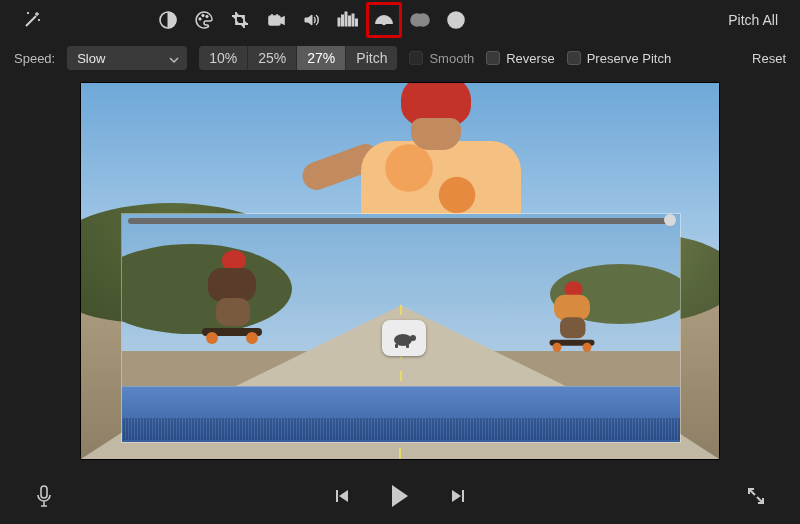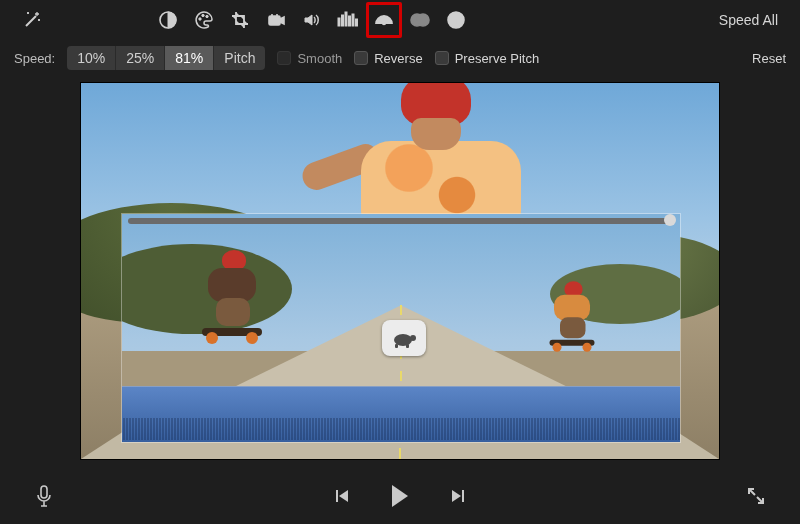--- a/index.html
+++ b/index.html
@@ -343,29 +343,37 @@
       </svg>
   </div>
   <div class="tb-icon">
     <svg width="20" height="20" viewBox="0 0 20 20" fill="none" stroke="#cfcfcf" stroke-width="1.6">
         <circle cx="10" cy="10" r="8"></circle>
         <circle cx="10" cy="6.5" r="1" fill="#cfcfcf" stroke="none"></circle>
         <path d="M10 9v5"></path>
       </svg>
   </div>
   <div class="spacer"></div>
-  <div class="reset-all">Speed All</div>
+  <div class="reset-all">Pitch All</div>
 </div>
 
 <div class="speed-row">
   <span class="speed-label">Speed:</span>
+  <div class="speed-select">
+    <span>Slow</span>
+    <span class="chev">
+      <svg width="10" height="10" viewBox="0 0 10 10">
+          <path d="M1 3l4 4 4-4" fill="none" stroke="#bbb" stroke-width="1.5"></path>
+        </svg>
+    </span>
+  </div>
   <div class="seg-group">
     <div class="seg">10%</div>
     <div class="seg">25%</div>
-    <div class="seg active">81%</div>
+    <div class="seg active">27%</div>
     <div class="seg">Pitch</div>
   </div>
   <div class="chk disabled">
     <div class="chk-box"></div>
     <span>Smooth</span>
   </div>
   <div class="chk enabled">
     <div class="chk-box"></div>
     <span>Reverse</span>
   </div>

